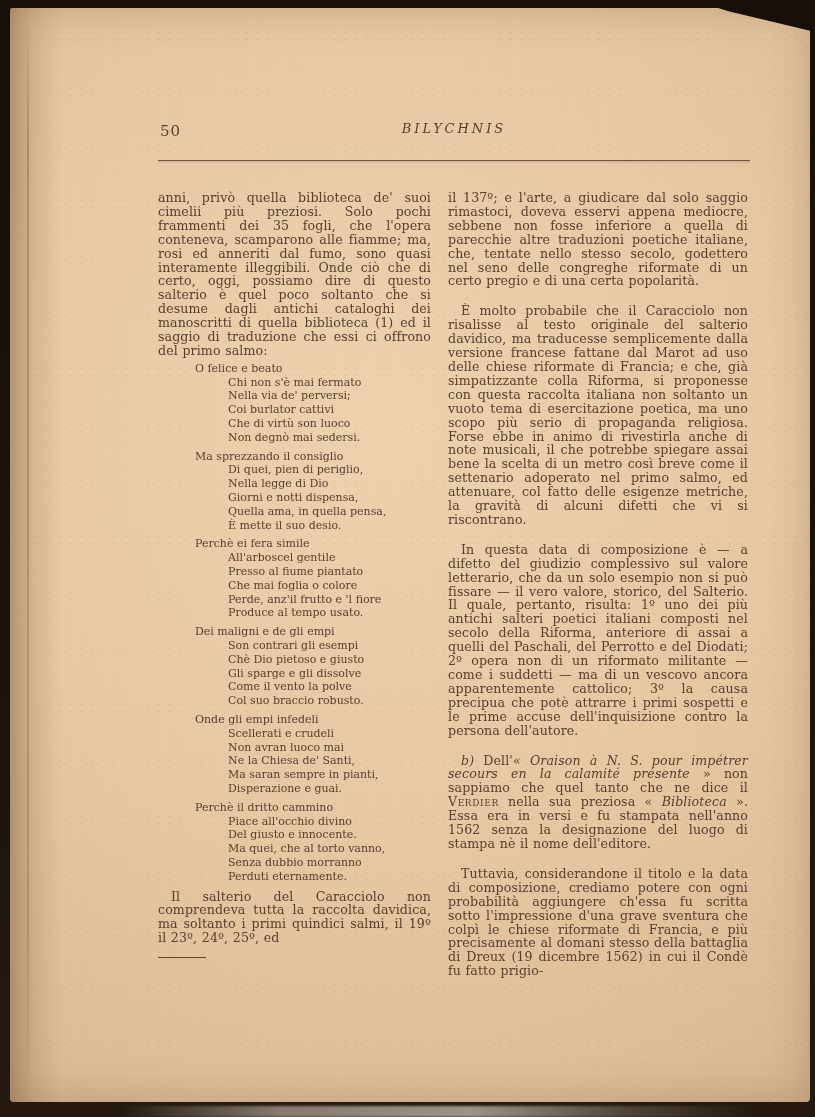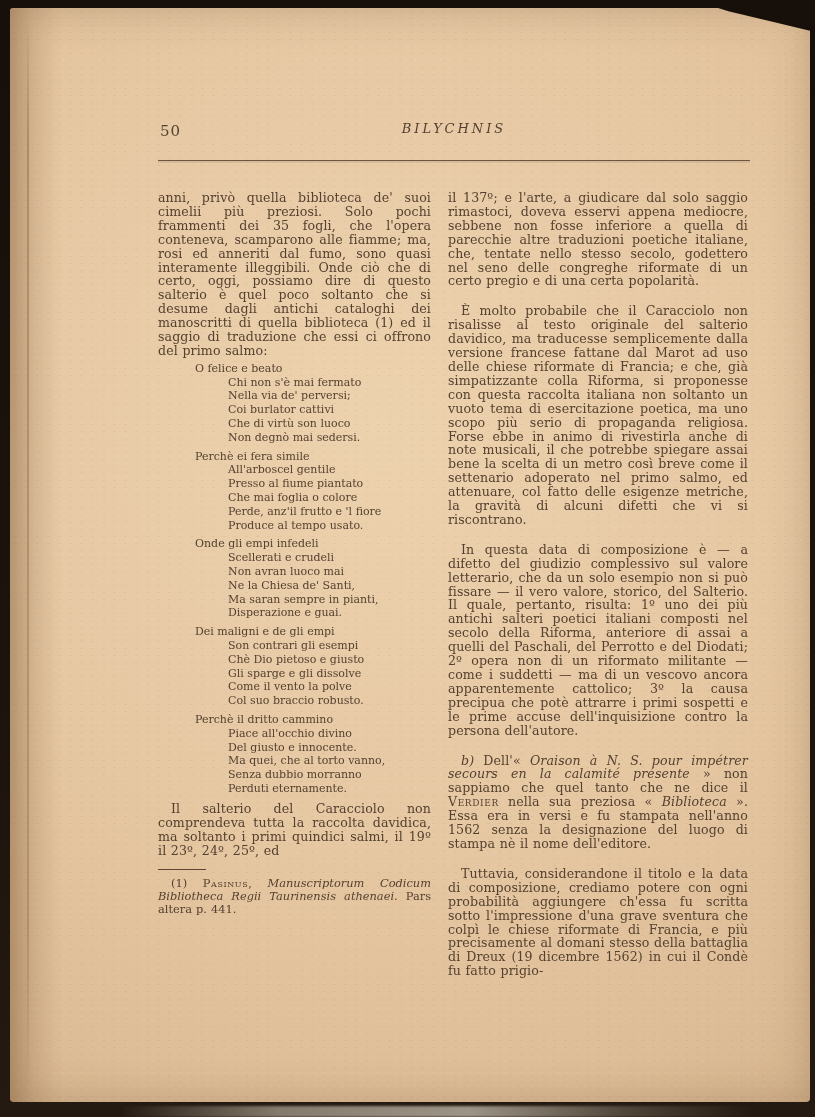--- a/index.html
+++ b/index.html
@@ -92,57 +92,64 @@
           <div class="verse-block">
             <div class="stanza">
               <div class="verse-line first">O felice e beato</div>
               <div class="verse-line">Chi non s'è mai fermato</div>
               <div class="verse-line">Nella via de' perversi;</div>
               <div class="verse-line">Coi burlator cattivi</div>
               <div class="verse-line">Che di virtù son luoco</div>
               <div class="verse-line">Non degnò mai sedersi.</div>
             </div>
             <div class="stanza">
+              <div class="verse-line first">Ma sprezzando il consiglio</div>
+              <div class="verse-line">Di quei, pien di periglio,</div>
+              <div class="verse-line">Nella legge di Dio</div>
+              <div class="verse-line">Giorni e notti dispensa,</div>
+              <div class="verse-line">Quella ama, in quella pensa,</div>
+              <div class="verse-line">È mette il suo desio.</div>
+            </div>
+            <div class="stanza">
               <div class="verse-line first">Perchè ei fera simile</div>
               <div class="verse-line">All'arboscel gentile</div>
               <div class="verse-line">Presso al fiume piantato</div>
               <div class="verse-line">Che mai foglia o colore</div>
               <div class="verse-line">Perde, anz'il frutto e 'l fiore</div>
               <div class="verse-line">Produce al tempo usato.</div>
             </div>
             <div class="stanza">
+              <div class="verse-line first">Dei maligni e de gli empi</div>
+              <div class="verse-line">Son contrari gli esempi</div>
+              <div class="verse-line">Chè Dio pietoso e giusto</div>
+              <div class="verse-line">Gli sparge e gli dissolve</div>
+              <div class="verse-line">Come il vento la polve</div>
+              <div class="verse-line">Col suo braccio robusto.</div>
+            </div>
+            <div class="stanza">
               <div class="verse-line first">Onde gli empi infedeli</div>
               <div class="verse-line">Scellerati e crudeli</div>
               <div class="verse-line">Non avran luoco mai</div>
               <div class="verse-line">Ne la Chiesa de' Santi,</div>
               <div class="verse-line">Ma saran sempre in pianti,</div>
               <div class="verse-line">Disperazione e guai.</div>
-            </div>
-            <div class="stanza">
-              <div class="verse-line first">Dei maligni e de gli empi</div>
-              <div class="verse-line">Son contrari gli esempi</div>
-              <div class="verse-line">Chè Dio pietoso e giusto</div>
-              <div class="verse-line">Gli sparge e gli dissolve</div>
-              <div class="verse-line">Come il vento la polve</div>
-              <div class="verse-line">Col suo braccio robusto.</div>
             </div>
             <div class="stanza">
               <div class="verse-line first">Perchè il dritto cammino</div>
               <div class="verse-line">Piace all'occhio divino</div>
               <div class="verse-line">Del giusto e innocente.</div>
               <div class="verse-line">Ma quei, che al torto vanno,</div>
               <div class="verse-line">Senza dubbio morranno</div>
               <div class="verse-line">Perduti eternamente.</div>
             </div>
           </div>
 
           <p class="body-text indent" style="margin-top:6px">Il salterio del Caracciolo non comprendeva tutta la raccolta davidica, ma soltanto i primi quindici salmi, il 19º il 23º, 24º, 25º, ed</p>
 
           <div class="footnote-rule"></div>
-          <p class="footnote"><span>(1) </span><span class="sc">Pasinus</span><span>, </span><span class="it">Manuscriptorum Codicum Bibliotheca Regii Taurinensis athenaei.</span><span> Pars altera p. 441.</span></p>
         </div>
 
         <div class="col-right">
           <p class="body-text">il 137º; e l'arte, a giudicare dal solo saggio rimastoci, doveva esservi appena mediocre, sebbene non fosse inferiore a quella di parecchie altre traduzioni poetiche italiane, che, tentate nello stesso secolo, godettero nel seno delle congreghe riformate di un certo pregio e di una certa popolarità.</p>
           <p class="body-text indent">È molto probabile che il Caracciolo non risalisse al testo originale del salterio davidico, ma traducesse semplicemente dalla versione francese fattane dal Marot ad uso delle chiese riformate di Francia; e che, già simpatizzante colla Riforma, si proponesse con questa raccolta italiana non soltanto un vuoto tema di esercitazione poetica, ma uno scopo più serio di propaganda religiosa. Forse ebbe in animo di rivestirla anche di note musicali, il che potrebbe spiegare assai bene la scelta di un metro così breve come il settenario adoperato nel primo salmo, ed attenuare, col fatto delle esigenze metriche, la gravità di alcuni difetti che vi si riscontrano.</p>
           <p class="body-text indent">In questa data di composizione è — a difetto del giudizio complessivo sul valore letterario, che da un solo esempio non si può fissare — il vero valore, storico, del Salterio. Il quale, pertanto, risulta: 1º uno dei più antichi salteri poetici italiani composti nel secolo della Riforma, anteriore di assai a quelli del Paschali, del Perrotto e del Diodati; 2º opera non di un riformato militante — come i suddetti — ma di un vescovo ancora apparentemente cattolico; 3º la causa precipua che potè attrarre i primi sospetti e le prime accuse dell'inquisizione contro la persona dell'autore.</p>
           <p class="body-text indent"><span class="it">b)</span><span> Dell'« </span><span class="it">Oraison à N. S. pour impétrer secours en la calamité présente</span><span> » non sappiamo che quel tanto che ne dice il </span><span class="sc">Verdier</span><span> nella sua preziosa « </span><span class="it">Biblioteca</span><span> ». Essa era in versi e fu stampata nell'anno 1562 senza la designazione del luogo di stampa nè il nome dell'editore.</span></p>
           <p class="body-text indent">Tuttavia, considerandone il titolo e la data di composizione, crediamo potere con ogni probabilità aggiungere ch'essa fu scritta sotto l'impressione d'una grave sventura che colpì le chiese riformate di Francia, e più precisamente al domani stesso della battaglia di Dreux (19 dicembre 1562) in cui il Condè fu fatto prigio-</p>
         </div>
 

